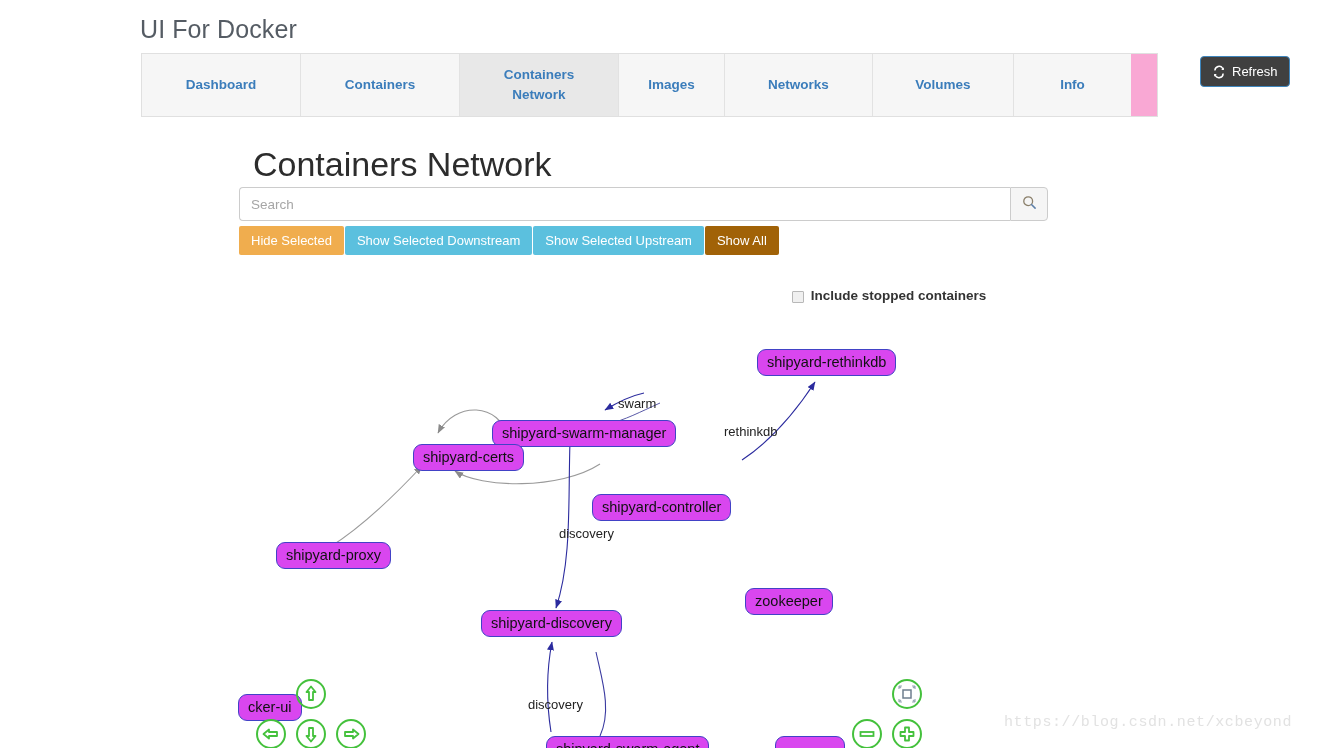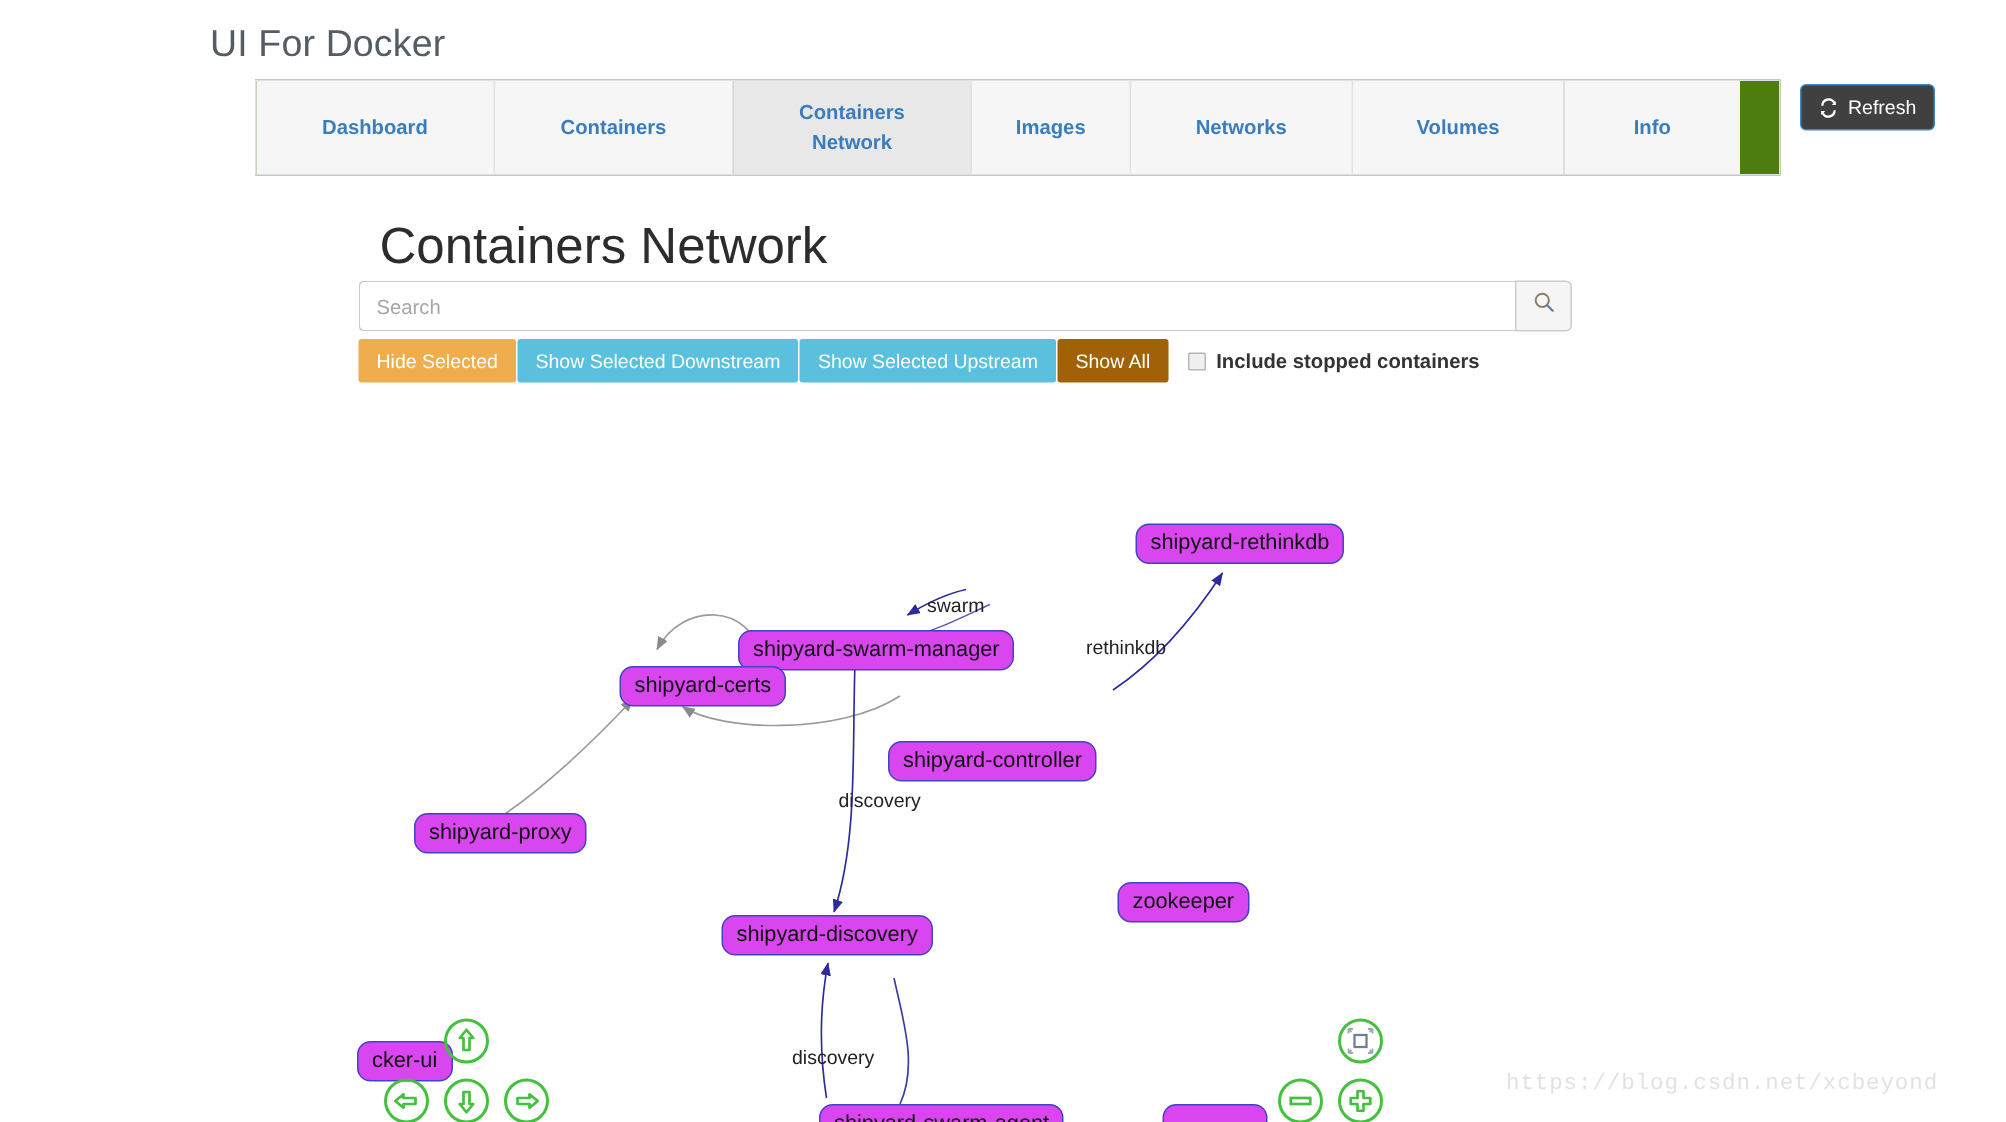--- a/index.html
+++ b/index.html
@@ -15,23 +15,23 @@
 
   
   .app-title {
     position: absolute; left: 140px; top: 15px;
     font-size: 25px; font-weight: normal; color: #555c64;
     letter-spacing: .1px;
   }
 
   
   .tabbar {
-    position: absolute; left: 170px; top: 53px;
+    position: absolute; left: 141px; top: 53px;
     width: 1017px; height: 64px;
-    background: #4d7c0f;
+    background: #f9a8d4;
     border: 1px solid #e0e0e0;
     display: flex; align-items: stretch;
   }
   .tab {
     flex: 0 0 auto;
     display: flex; align-items: center; justify-content: center;
     text-align: center;
     color: #3b7dbb;
     font-size: 13.5px; font-weight: bold;
     padding: 0 14px;
@@ -107,22 +107,22 @@
     padding: 0 12px;
     border: none; cursor: pointer; user-select: none;
     border-radius: 2px;
     margin-right: 1px;
     font-family: "Liberation Sans", sans-serif;
   }
   .abtn.orange { background: #f0ad4e; }
   .abtn.blue   { background: #5bc0de; }
   .abtn.green  { background: #a16207; }
   .chk-wrap {
-    display: inline-flex; align-items: center; gap: 7px;
-    margin-left: 12px; height: 29px;
+    display: inline-flex; align-items: flex-end; gap: 7px;
+    margin-left: 12px; height: 29px; margin-top: 48px;
   }
   .chk-box {
     width: 12px; height: 12px;
     border: 1px solid #b8b8b8; background: #f0f0f0;
     border-radius: 1px; cursor: pointer;
   }
   .chk-label { font-size: 13.5px; font-weight: bold; color: #333; }
 
   
   .graph {

